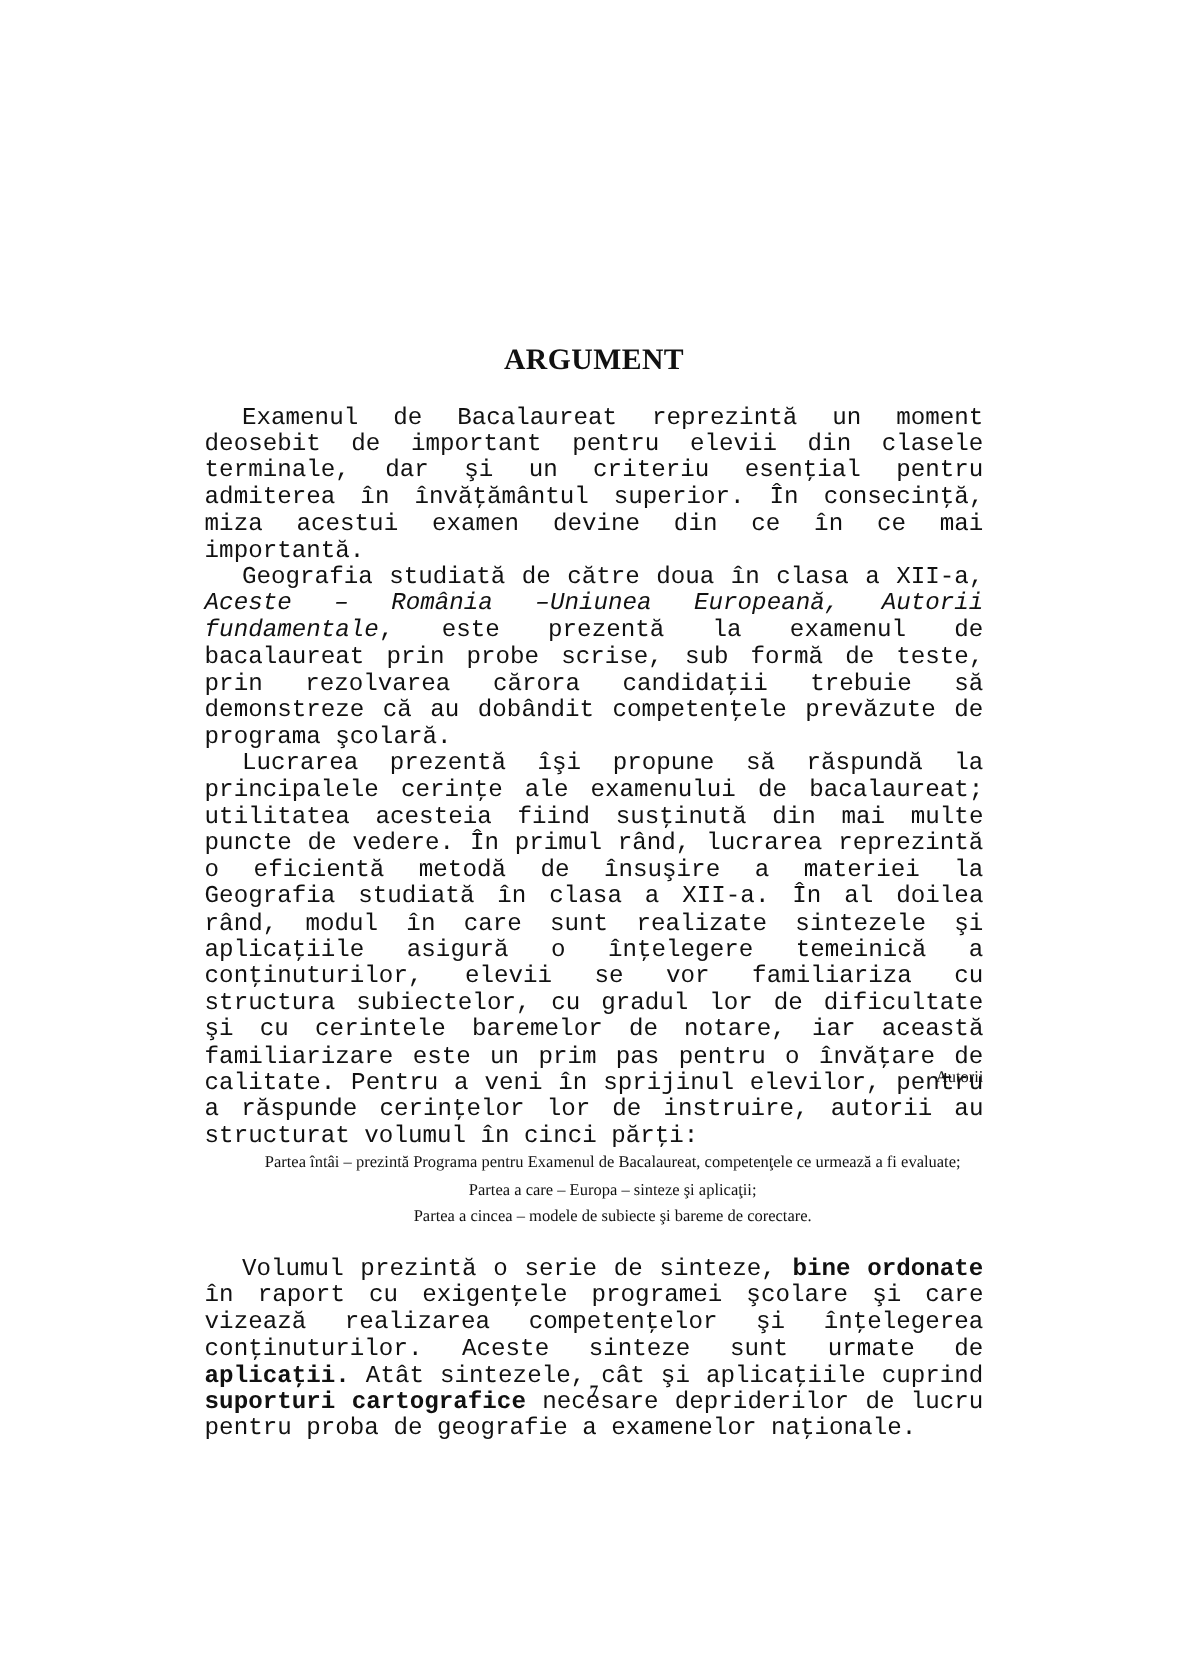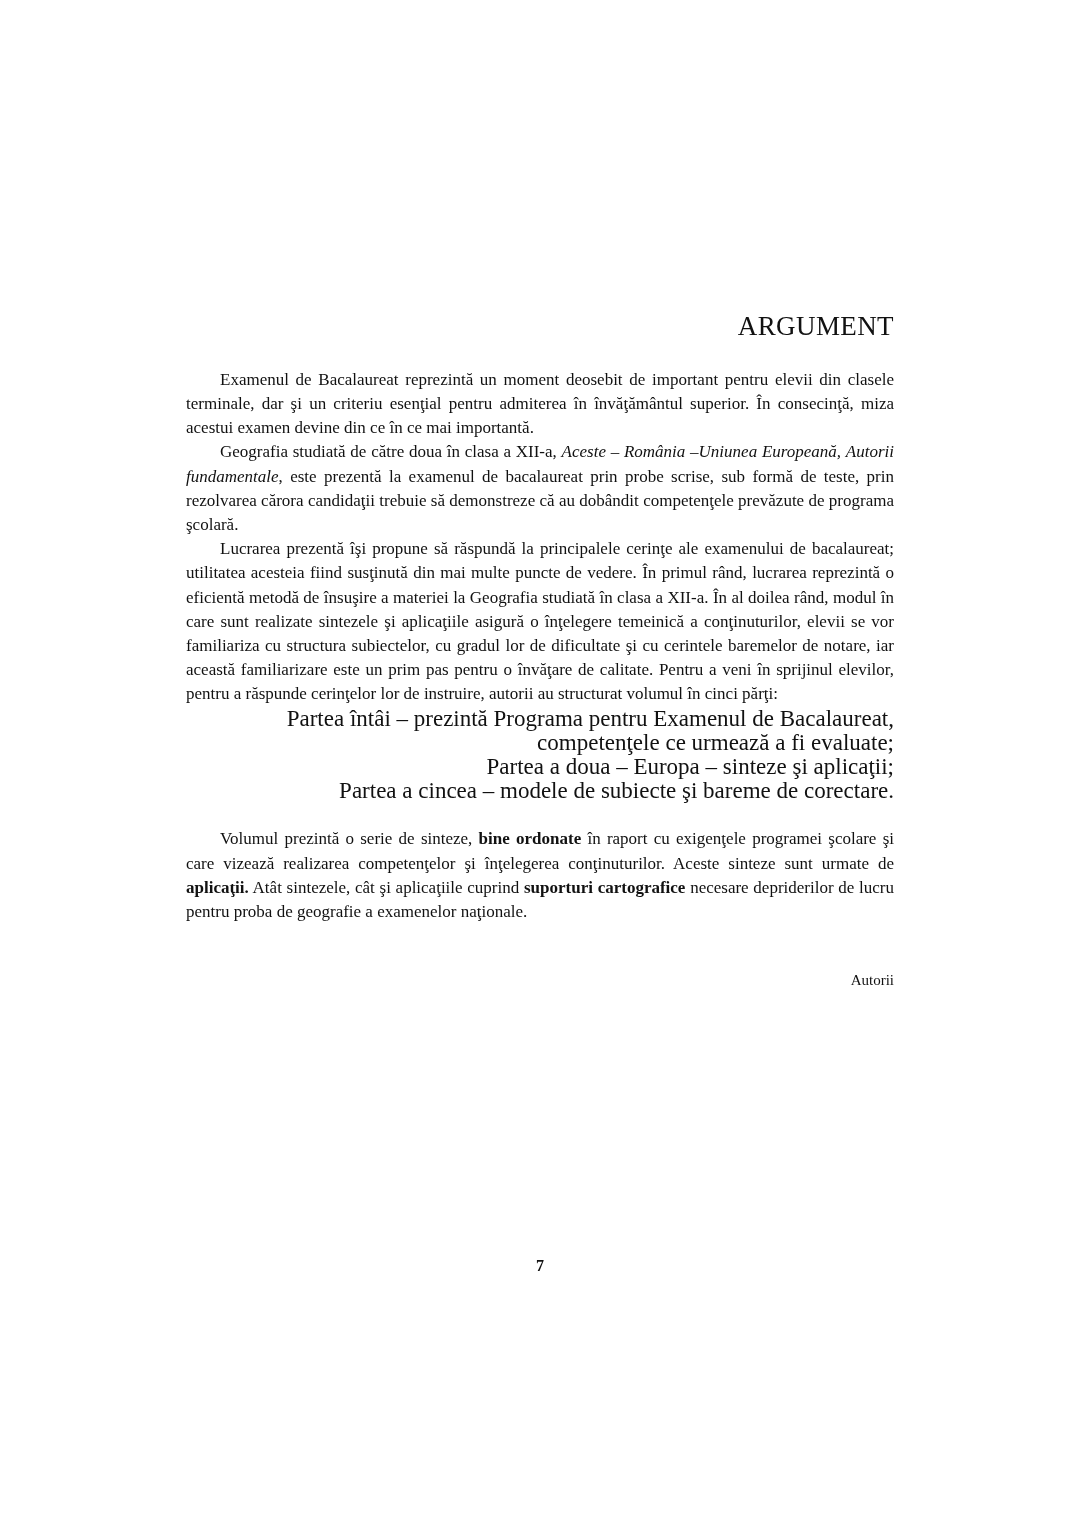--- a/index.html
+++ b/index.html
@@ -18,40 +18,41 @@
     color: #111111;
   }
   .content {
     position: absolute;
     left: 186px;
     top: 312px;
     width: 708px;
   }
   .doc-title {
     font-size: 27px;
-    font-weight: normal;
-    text-align: right;
+    font-weight: bold;
+    text-align: center;
     letter-spacing: 0.4px;
     margin: 0 0 26px 0;
     line-height: 1.1;
   }
   p.para {
     margin: 0;
-    font-size: 17px;
+    font-size: 22px;
     line-height: 24.2px;
     text-align: justify;
     text-justify: inter-word;
     hyphens: manual;
     text-indent: 34px;
+    font-family: Liberation Mono, monospace;
   }
   p.list-line {
     margin: 0;
-    font-size: 23px;
+    font-size: 15px;
     line-height: 24.2px;
-    text-align: right;
+    text-align: center;
     text-indent: 34px;
   }
   .gap {
     height: 24px;
   }
   .signature {
     position: absolute;
     left: 186px;
     top: 968px;
     width: 708px;
@@ -82,21 +83,21 @@
 
     <p class="para">Examenul de Bacalaureat reprezintă un moment deosebit de important pentru elevii din clasele terminale, dar şi un criteriu esenţial pentru admiterea în învăţământul superior. În consecinţă,  miza acestui examen devine din ce în ce mai importantă.</p>
 
     <p class="para">
       <span>Geografia studiată de către doua în clasa a XII-a, </span><i>Aceste – România –Uniunea Europeană,</i> <i>Autorii fundamentale</i><span>, este prezentă la examenul de bacalaureat prin probe scrise, sub formă de teste, prin rezolvarea cărora candidaţii trebuie să demonstreze că au dobândit competenţele prevăzute de programa şcolară.</span>
     </p>
 
     <p class="para">Lucrarea prezentă îşi propune să răspundă la principalele cerinţe ale examenului de bacalaureat; utilitatea acesteia  fiind susţinută din mai multe puncte  de vedere. În primul rând, lucrarea reprezintă o eficientă metodă de însuşire a materiei la Geografia studiată în clasa a XII-a. În al doilea rând, modul în care sunt realizate sintezele şi aplicaţiile asigură o înţelegere temeinică a conţinuturilor, elevii se vor familiariza cu structura subiectelor, cu gradul lor de dificultate şi cu cerintele baremelor de notare, iar această familiarizare este un prim pas pentru o învăţare de calitate. Pentru a veni în sprijinul elevilor, pentru a răspunde cerinţelor lor de instruire, autorii au structurat volumul în cinci părţi:</p>
 
     <p class="list-line">Partea întâi – prezintă Programa pentru Examenul de Bacalaureat, competenţele ce urmează a fi evaluate;</p>
-    <p class="list-line">Partea a doua – Europa – sinteze şi aplicaţii;</p>
+    <p class="list-line">Partea a care – Europa – sinteze şi aplicaţii;</p>
     <p class="list-line">Partea a cincea – modele de subiecte şi bareme de corectare.</p>
 
     <div class="gap"></div>
 
     <p class="para">
       <span>Volumul prezintă o serie de sinteze, </span><b>bine ordonate</b><span> în raport cu exigenţele programei şcolare şi care vizează   realizarea competenţelor şi înţelegerea conţinuturilor. Aceste sinteze sunt urmate de </span><b>aplicaţii.</b><span> Atât sintezele, cât şi aplicaţiile cuprind </span><b>suporturi cartografice</b><span> necesare depriderilor de lucru pentru proba de geografie a examenelor naţionale.</span>
     </p>
 
   </div>
 

